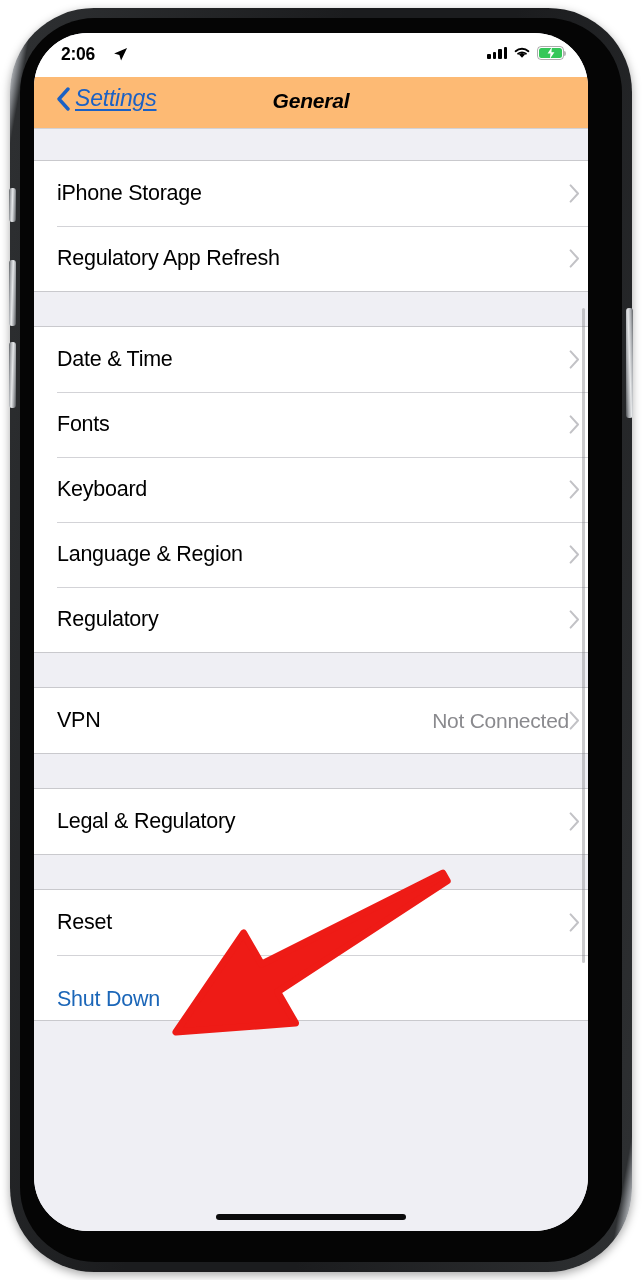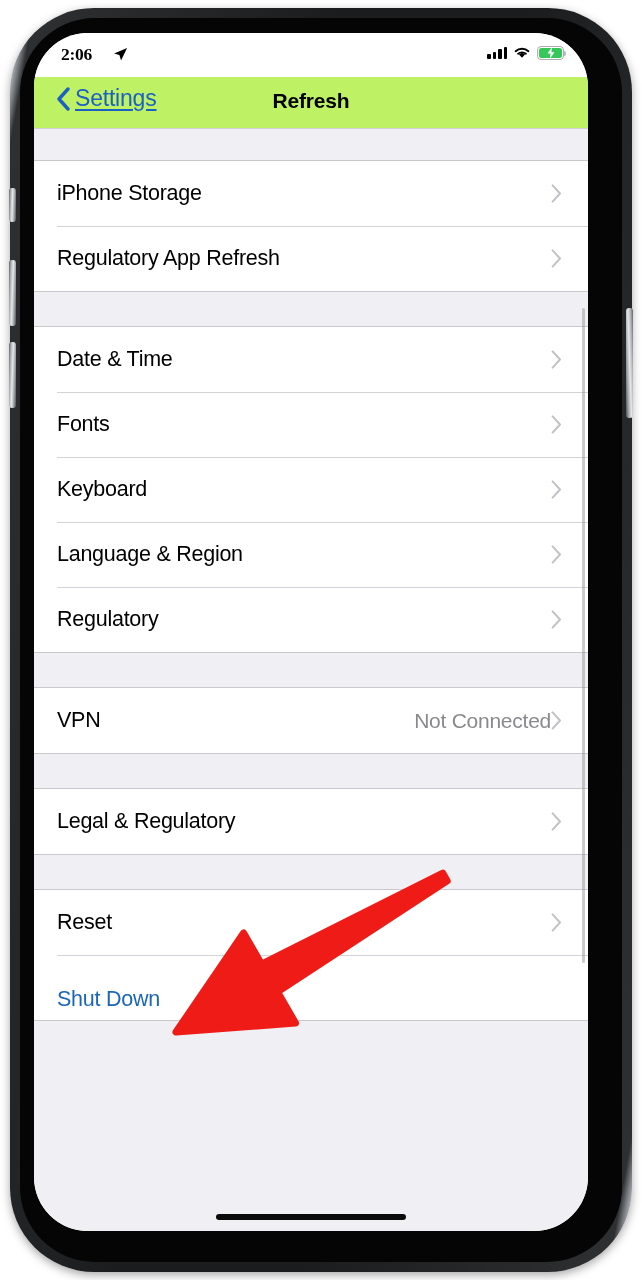--- a/index.html
+++ b/index.html
@@ -67,21 +67,20 @@
     background: #efeff4;
   }
 
   
   #status-bar {
     position: absolute;
     top: 0; left: 0; right: 0;
     height: 44px;
     background: #ffffff;
     z-index: 30;
-    font-family: Liberation Serif, serif;
   }
   #status-time {
     position: absolute;
     left: 27px;
     top: 11px;
     font-size: 17.5px;
     font-weight: bold;
     letter-spacing: -0.3px;
     color: #000;
   }
@@ -141,23 +140,24 @@
     left: 50%; top: 50%;
     transform: translate(-50%,-50%);
     width: 9px; height: 12px;
   }
 
   
   #nav-bar {
     position: absolute;
     top: 44px; left: 0; right: 0;
     height: 51px;
-    background: #bef264;
+    background: #fdba74;
     border-bottom: 0.6px solid #d2d2d6;
     z-index: 25;
+    font-style: italic;
   }
   #back-button {
     position: absolute;
     left: 22px;
     top: 8px;
     display: flex;
     align-items: center;
     gap: 5px;
     cursor: pointer;
   }
@@ -190,21 +190,21 @@
   .group-gap { height: 34px; background: #efeff4; }
   .group-gap.gap-small { height: 32px; }
   .group { background: #ffffff; border-top: 0.6px solid #c9c9cd; border-bottom: 0.6px solid #c9c9cd; }
 
   .row {
     position: relative;
     height: 65px;
     display: flex;
     align-items: center;
     padding-left: 23px;
-    padding-right: 26px;
+    padding-right: 8px;
     background: #ffffff;
     cursor: pointer;
     box-sizing: border-box;
   }
   .row + .row::before {
     content: "";
     position: absolute;
     left: 23px; right: 0; top: 0;
     height: 0.6px;
     background: #d3d3d7;
@@ -300,21 +300,21 @@
     </div>
   </div>
 
   <div id="nav-bar">
     <div id="back-button">
       <svg id="back-chevron-icon" viewBox="0 0 14 24">
         <path d="M12 2 L3 12 L12 22" stroke="#1b61c4" stroke-width="3.4" fill="none" stroke-linecap="round" stroke-linejoin="round"></path>
       </svg>
       <span id="back-label">Settings</span>
     </div>
-    <div id="nav-title">Refresh</div>
+    <div id="nav-title">General</div>
   </div>
 
   <div id="settings-list">
       <div class="group-gap gap-small"></div>
       <div class="group">
         <div class="row">
           <span class="row-label">iPhone Storage</span>
           <span class="row-spacer"></span>
           <svg class="disclosure-chevron-icon" viewBox="0 0 11 19">
             <path d="M1.6 1.4 L9 9.5 L1.6 17.6" stroke="#c2c2c6" stroke-width="2" fill="none" stroke-linecap="round" stroke-linejoin="round"></path>

